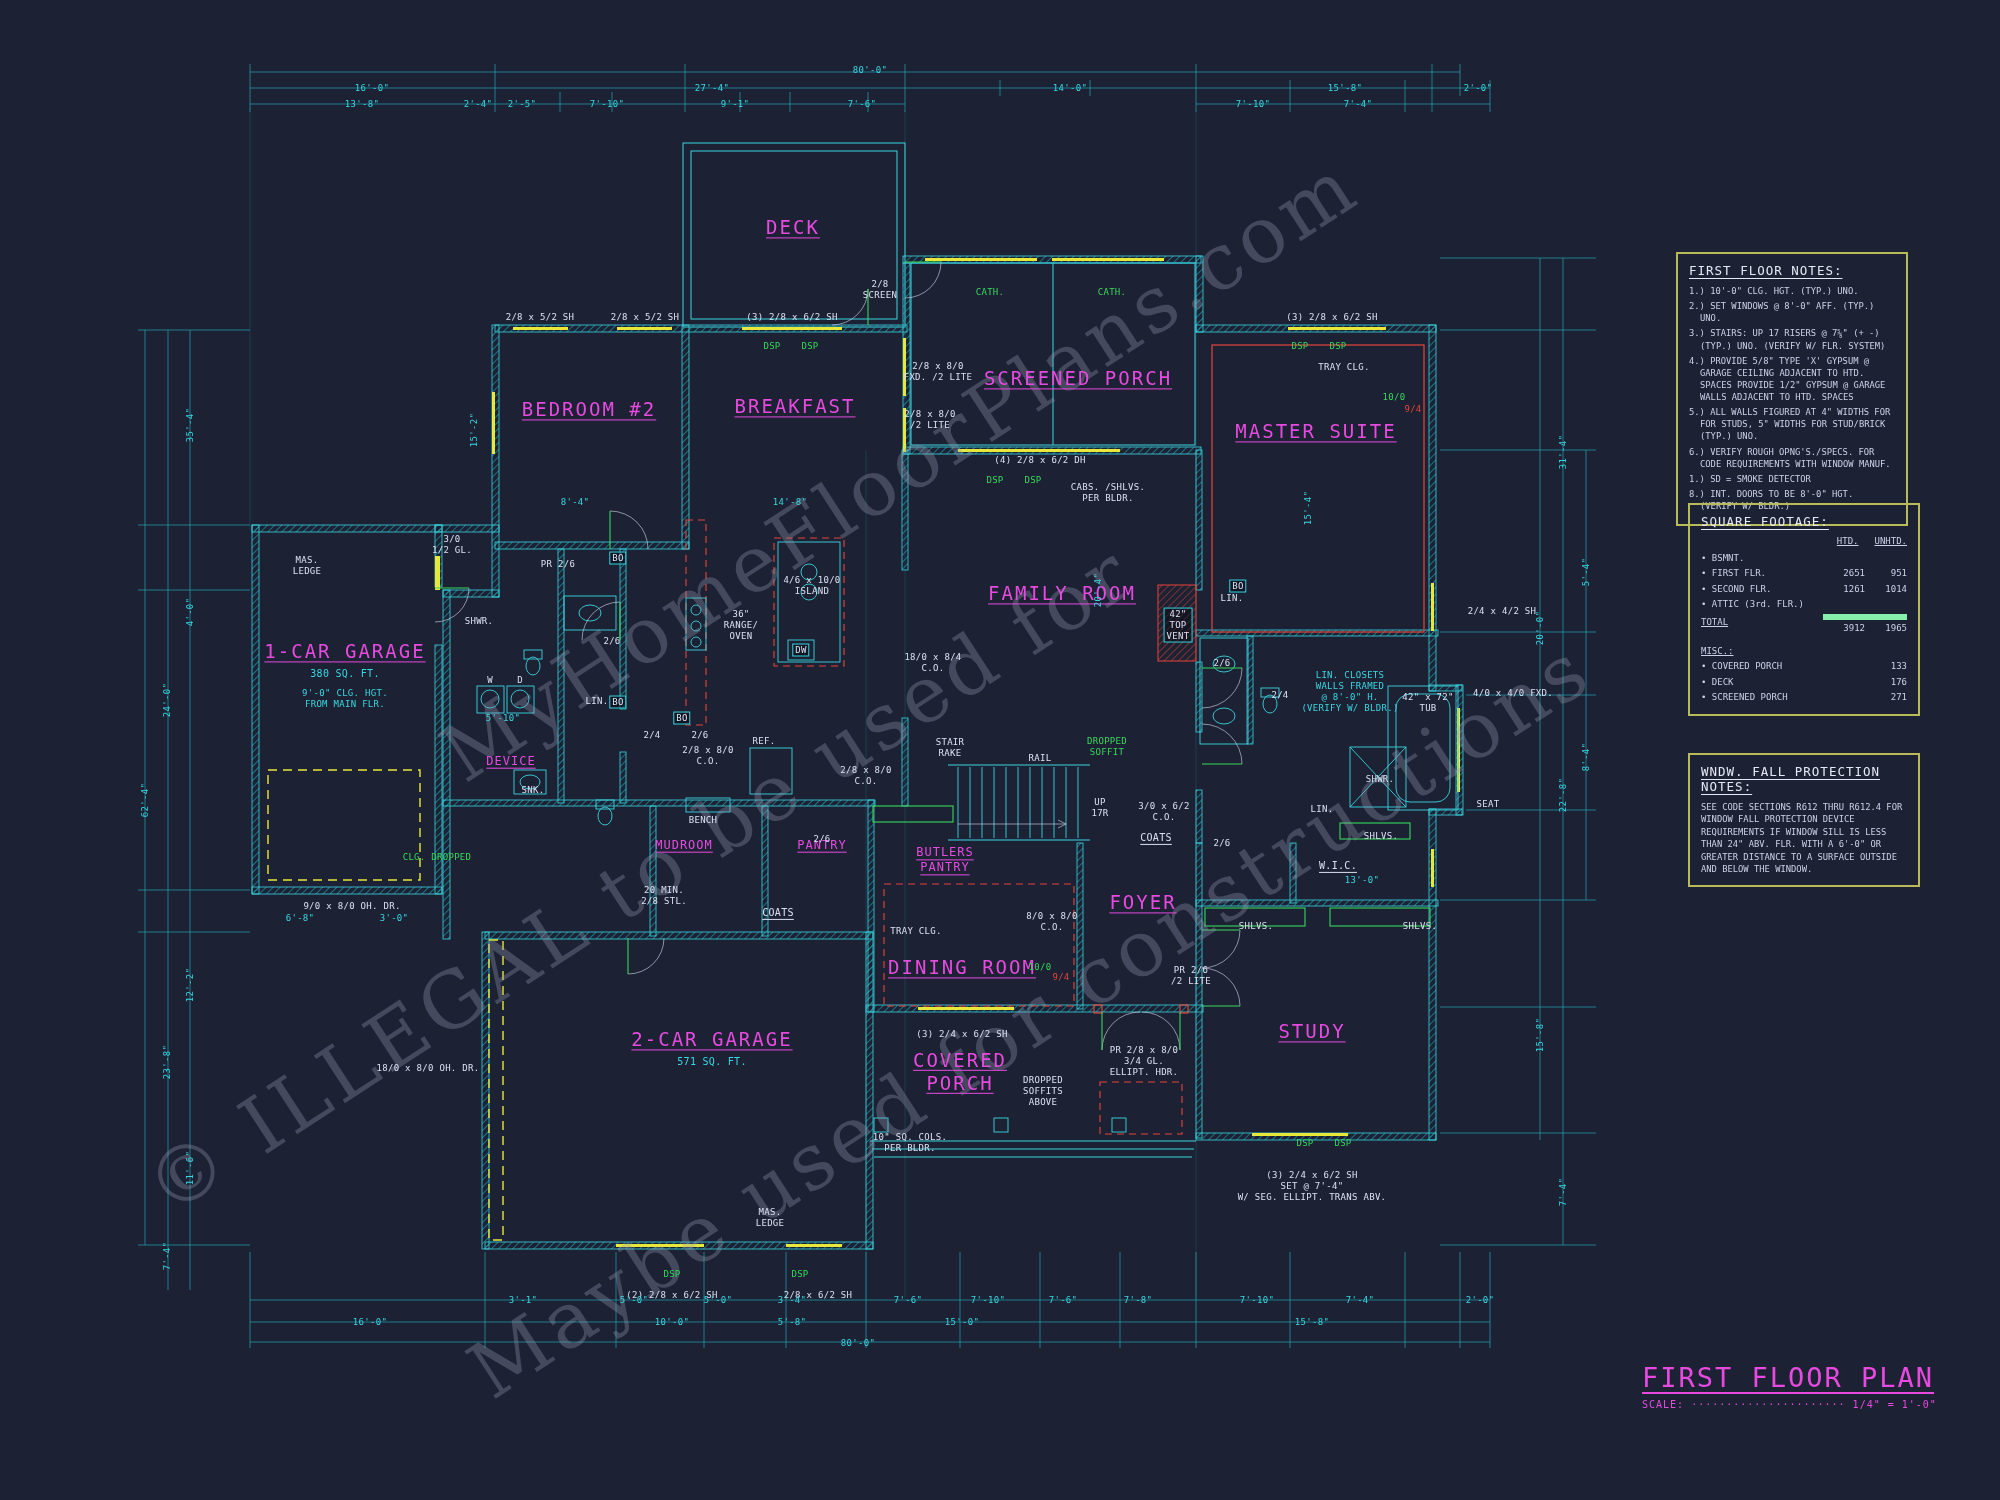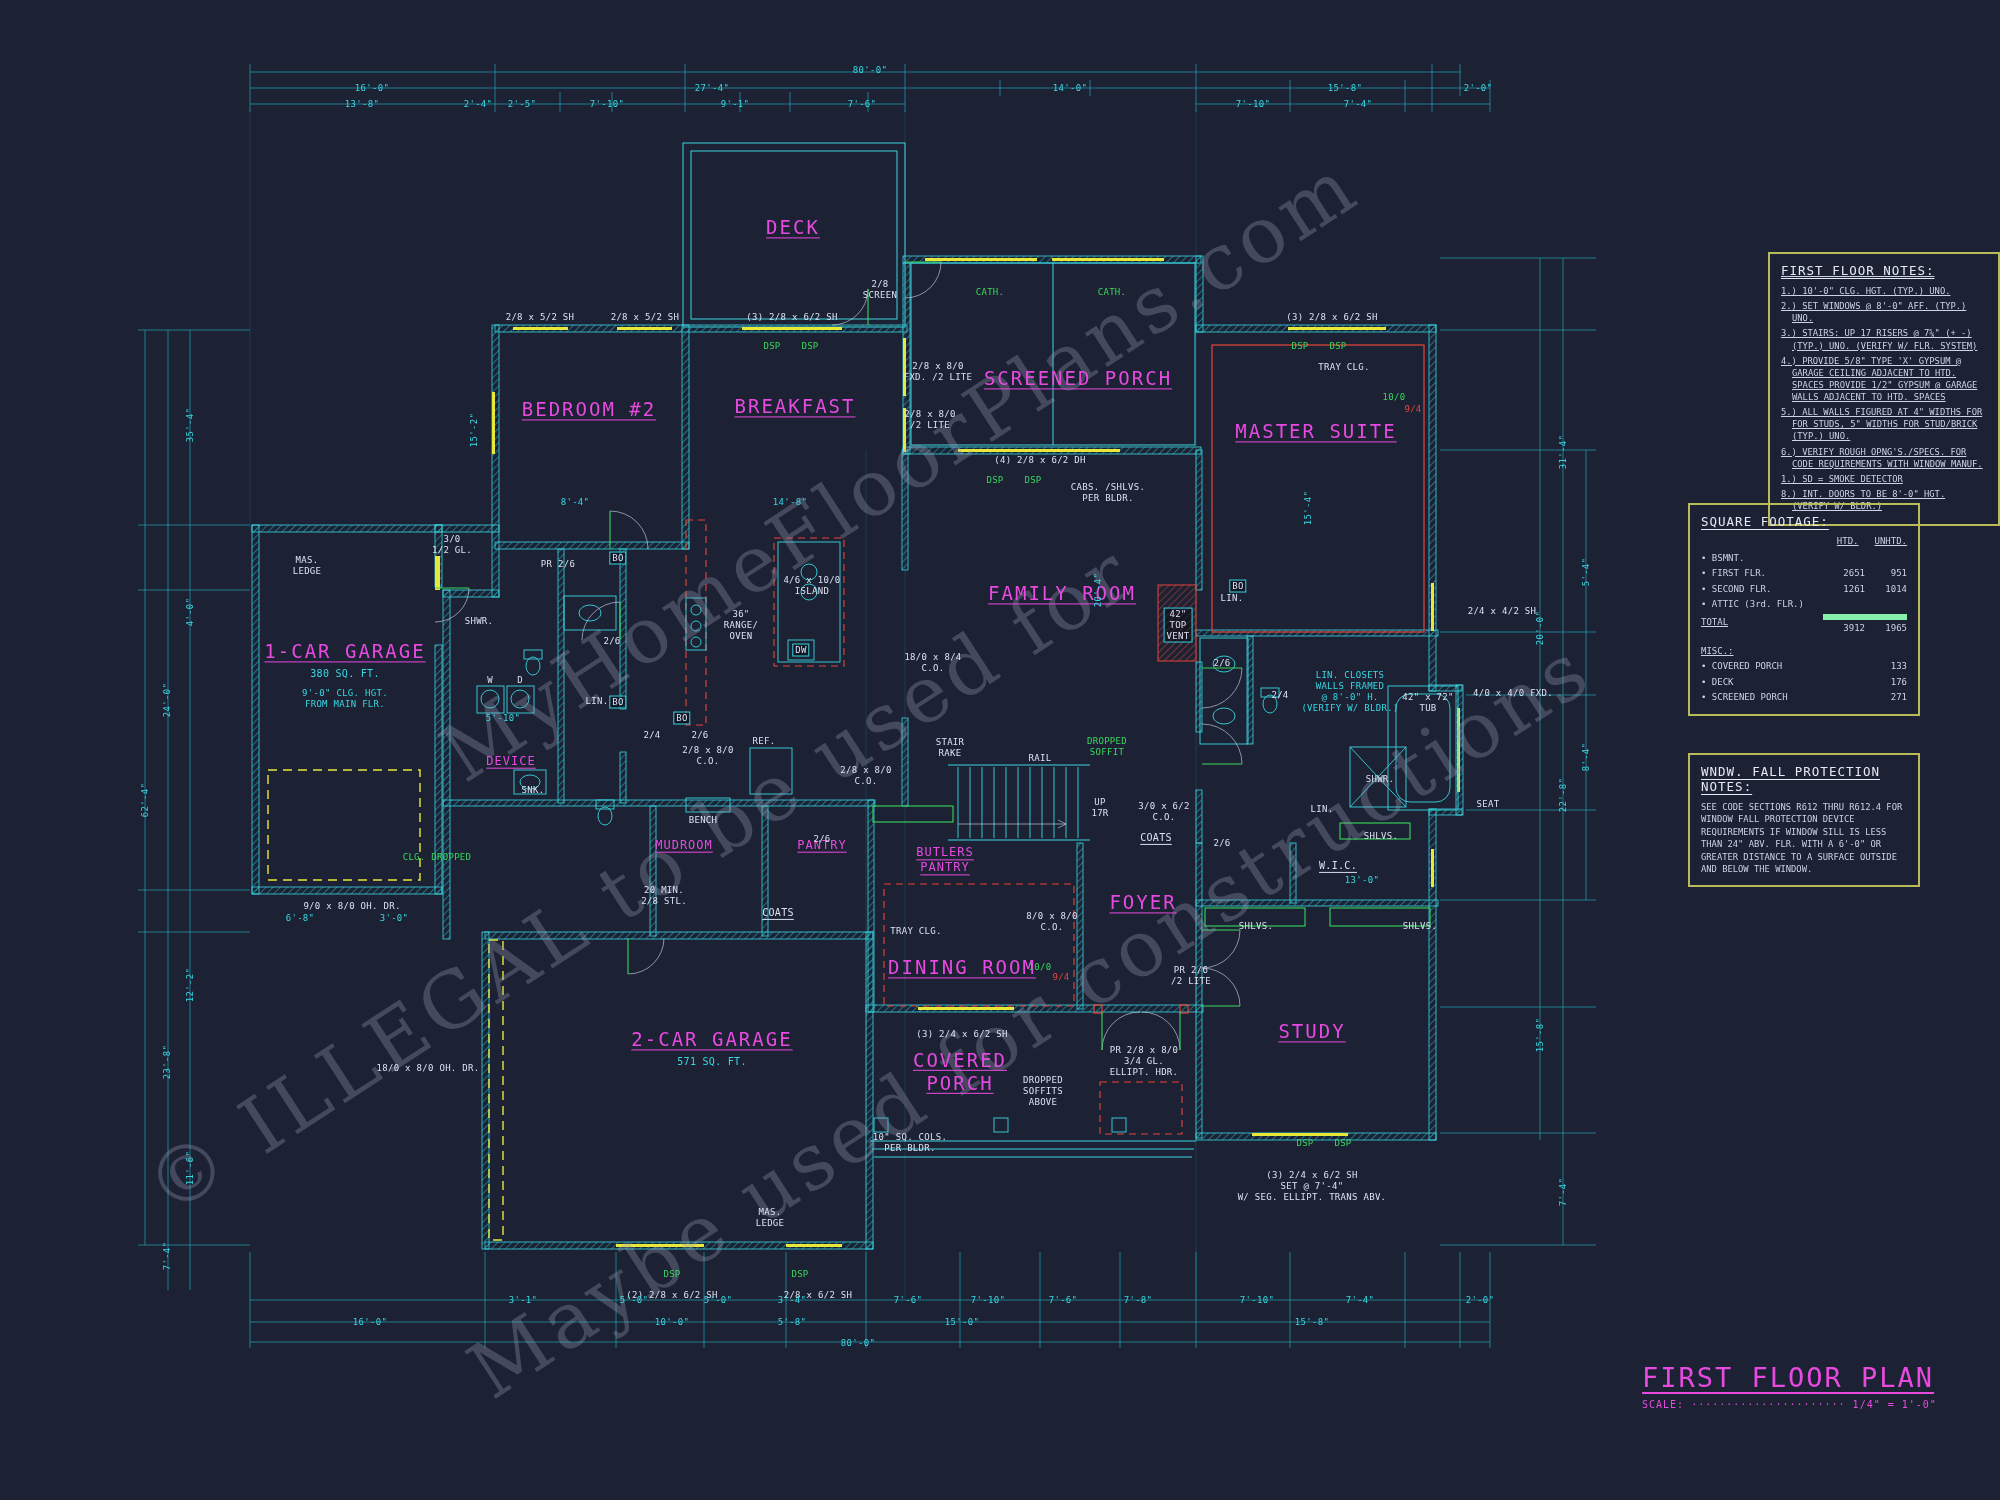--- a/index.html
+++ b/index.html
@@ -457,21 +457,21 @@
       <div class="lbl cyn xs" style="left: 1360px; top: 1300px; transform: translate(-50%, -50%);">7'-4"</div>
       <div class="lbl cyn xs" style="left: 1480px; top: 1300px; transform: translate(-50%, -50%);">2'-0"</div>
       <div class="lbl cyn xs" style="left: 370px; top: 1322px; transform: translate(-50%, -50%);">16'-0"</div>
       <div class="lbl cyn xs" style="left: 672px; top: 1322px; transform: translate(-50%, -50%);">10'-0"</div>
       <div class="lbl cyn xs" style="left: 792px; top: 1322px; transform: translate(-50%, -50%);">5'-8"</div>
       <div class="lbl cyn xs" style="left: 962px; top: 1322px; transform: translate(-50%, -50%);">15'-0"</div>
       <div class="lbl cyn xs" style="left: 1312px; top: 1322px; transform: translate(-50%, -50%);">15'-8"</div>
       <div class="lbl cyn xs" style="left: 858px; top: 1343px; transform: translate(-50%, -50%);">80'-0"</div>
     </div>
 
-  <div class="panel" id="notes-panel" style="left:1768px;top:252px;text-decoration:underline;">
+  <div class="panel" id="notes-panel" style="left:1676px;top:252px;">
     <div class="panel-title">FIRST FLOOR NOTES:</div>
     <div>
 
     <div class="note-item"><span>1.) 10'-0" CLG. HGT. (TYP.) UNO.</span></div>
         <div class="note-item"><span>2.) SET WINDOWS @ 8'-0" AFF. (TYP.) UNO.</span></div>
         <div class="note-item"><span>3.) STAIRS: UP 17 RISERS @ 7⅝" (+ -) (TYP.) UNO. (VERIFY W/ FLR. SYSTEM)</span></div>
         <div class="note-item"><span>4.) PROVIDE 5/8" TYPE 'X' GYPSUM @ GARAGE CEILING ADJACENT TO HTD. SPACES PROVIDE 1/2" GYPSUM @ GARAGE WALLS ADJACENT TO HTD. SPACES</span></div>
         <div class="note-item"><span>5.) ALL WALLS FIGURED AT 4" WIDTHS FOR FOR STUDS, 5" WIDTHS FOR STUD/BRICK (TYP.) UNO.</span></div>
         <div class="note-item"><span>6.) VERIFY ROUGH OPNG'S./SPECS. FOR CODE REQUIREMENTS WITH WINDOW MANUF.</span></div>
         <div class="note-item"><span>1.) SD = SMOKE DETECTOR</span></div>

